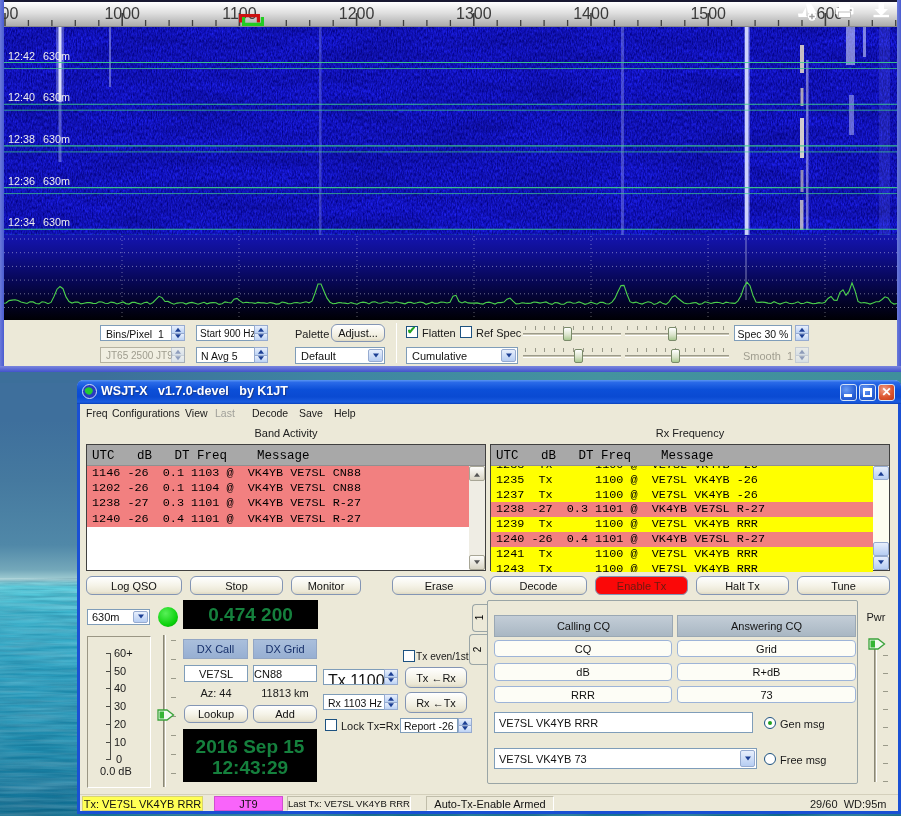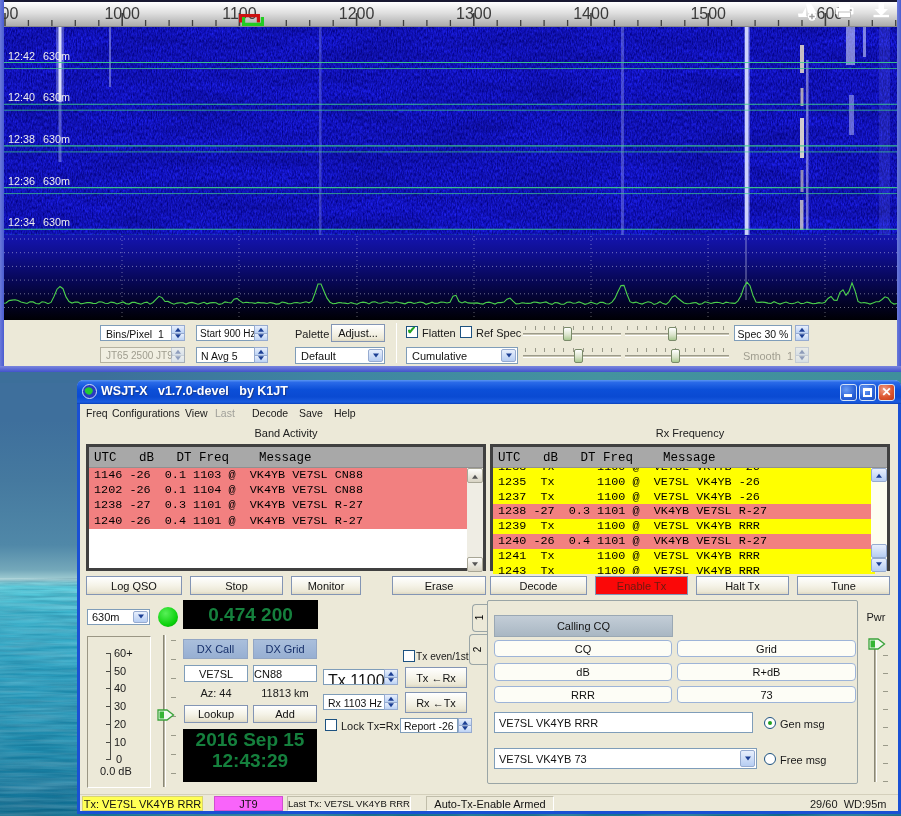--- a/index.html
+++ b/index.html
@@ -6,21 +6,21 @@
 background:
  linear-gradient(180deg,#3e6f9c 0 420px,#45799f 480px,#5088a8 545px,#74a8ba 570px,#9fccd2 579px,#5ecfde 586px,#38b2cc 615px,#2da7c6 650px,#2398ba 700px,#1e8cae 750px,#15799e 790px,#106e90 816px)}
 #bgstrip{position:absolute;left:0;top:370px;width:901px;height:13px;
 background:linear-gradient(90deg,#3c6f9a 0 100px,#3e85a2 320px,#44939f 600px,#3f8f9c 100%)}
 
 #wf{position:absolute;left:0;top:0;width:901px;height:372px;background:#ece9d8}
 #wfctl{position:absolute;left:4px;top:320px;width:893px;height:46px;background:#ece9d8;font-size:11px;color:#1a1a1a}
 .wfb{position:absolute;background:linear-gradient(90deg,#6a79da,#4a5cd0)}
 .fld{position:absolute;background:#fff;border:1px solid #7f9db9;font-size:11px;color:#111}
 .dfld{position:absolute;background:#f1efe2;border:1px solid #b5b2a1;font-size:11px;color:#9e9c8e}
-.btn{position:absolute;background:linear-gradient(180deg,#ffffff,#f5f3e8 50%,#ebe7d5 85%,#ddd8c2);border:1px solid #8395b4;border-radius:0;font-size:11px;color:#111;text-align:center}
+.btn{position:absolute;background:linear-gradient(180deg,#ffffff,#f5f3e8 50%,#ebe7d5 85%,#ddd8c2);border:1px solid #8395b4;border-radius:6px;font-size:11px;color:#111;text-align:center}
 .sbtns{position:absolute;width:14px;display:flex;flex-direction:column}
 .sb{flex:1;background:linear-gradient(180deg,#e8effc,#bcd2f4);border:1px solid #96abd0;position:relative}
 .sb:first-child{border-bottom:none}
 .tri-u{position:absolute;left:50%;top:50%;transform:translate(-50%,-30%);width:0;height:0;border-left:3px solid transparent;border-right:3px solid transparent;border-bottom:4px solid #1c3f94}
 .tri-d{position:absolute;left:50%;top:50%;transform:translate(-50%,-70%);width:0;height:0;border-left:3px solid transparent;border-right:3px solid transparent;border-top:4px solid #1c3f94}
 .combo{position:absolute;background:#fff;border:1px solid #7f9db9;font-size:11px;color:#111}
 .cbtn{position:absolute;right:1px;top:1px;bottom:1px;width:15px;background:linear-gradient(180deg,#e8effc,#b6cdf2);border:1px solid #96abd0;border-radius:2px}
 .cbtn:after{content:"";position:absolute;left:50%;top:50%;transform:translate(-50%,-60%);border-left:3.5px solid transparent;border-right:3.5px solid transparent;border-top:4.5px solid #1c3f94;width:0;height:0}
 .cb{position:absolute;width:12px;height:12px;background:#fff;border:1px solid #1d5281}
 .chk:after{content:"\2714";position:absolute;left:0px;top:-3px;color:#21a121;font-size:11px;font-weight:bold}
@@ -34,21 +34,21 @@
 #title{position:absolute;left:0;top:0;width:824px;height:24px;border-radius:6px 6px 0 0;
 background:linear-gradient(180deg,#5a96f2 0,#2a6ae8 10%,#0c4fd8 40%,#0a4ad2 70%,#1a5ce0 92%,#0a40b8 100%)}
 .wbtn{position:absolute;top:4px;width:17px;height:17px;border-radius:3px;border:1px solid #d6e4f8;font-size:11px}
 .bmin,.bmax{background:radial-gradient(circle at 35% 30%,#6a9cf4,#2a62d8 60%,#1a4cc0)}
 .bcls{background:radial-gradient(circle at 35% 30%,#f0a088,#dd5630 55%,#c03a18)}
 .mbL,.mbR{position:absolute;top:24px;width:3px;height:407px;background:#1a50d4}
 .mbB{position:absolute;left:0;top:431px;width:824px;height:3px;background:#1a50d4}
 #menu{position:absolute;left:3px;top:24px;width:818px;height:19px;background:#ece9d8;font-size:10.5px;color:#1a1a1a}
 #menu span{position:absolute;top:3px}
 .gtitle{position:absolute;font-size:11px;color:#202020;text-align:center}
-.tbl{position:absolute;width:400px;height:127px;background:#fff;border:3px solid #404040}
+.tbl{position:absolute;width:400px;height:127px;background:#fff;border:1px solid #404040}
 .thdr{position:absolute;left:0;top:0;width:100%;height:21px;background:#a8a8a8;color:#000;font-family:"Liberation Mono",monospace;font-size:12.5px;white-space:pre;padding:4px 0 0 5px;border-bottom:1px solid #909090}
 .rows{position:absolute;left:0;top:21px;width:382px;height:104px;overflow:hidden;font-family:Liberation Mono, monospace;font-size:11.8px;color:#000}
 .r{height:15.2px;line-height:15.2px;padding-left:5px;white-space:pre;overflow:hidden}
 .rows2 .r{height:14.8px;line-height:14.8px}
 .ry{background:#ffff00}.rp{background:#f28080}
 .sbar{position:absolute;right:0;top:21px;width:16px;height:104px;background:#efede4}
 .sab{position:absolute;left:0;width:16px;height:15px;background:linear-gradient(180deg,#fdfdfb,#d8d4c4);border:1px solid #a8a696;border-radius:2px}
 .sabb{position:absolute;left:0;width:16px;height:14px;background:linear-gradient(180deg,#e8effc,#b6cdf2);border:1px solid #96abd0;border-radius:2px}
 .blk{position:absolute;background:#000;color:#15803d;text-align:center}
 .hdrbx{position:absolute;background:linear-gradient(180deg,#aabfdc,#97afd2);border:1px solid #93a6c4;color:#17306b;font-size:11px;text-align:center}
@@ -429,21 +429,21 @@
     </svg>
 <div class="hdrbx" style="left:106px;top:259px;width:65px;height:20px;padding-top:3px">DX Call</div>
 <div class="hdrbx" style="left:176px;top:259px;width:64px;height:20px;padding-top:3px">DX Grid</div>
 <div class="fld" style="left:107px;top:285px;width:64px;height:17px;text-align:center;padding-top:2px">VE7SL</div>
 <div class="fld" style="left:176px;top:285px;width:64px;height:17px;text-align:left;padding-top:2px">CN88</div>
 <div class="lbl" style="left:107px;top:307px;width:64px;text-align:center">Az: 44</div>
 <div class="lbl" style="left:176px;top:307px;width:64px;text-align:center">11813 km</div>
 <div class="btn" style="left:107px;top:325px;width:64px;height:18px;padding-top:2px">Lookup</div>
 <div class="btn" style="left:176px;top:325px;width:64px;height:18px;padding-top:2px">Add</div>
 <div class="blk" style="left:106px;top:349px;width:134px;height:53px;font-size:19px;font-weight:bold;line-height:21px">
-      <div style="">2016 Sep 15</div>
+      <div style="margin-top:7px">2016 Sep 15</div>
       <div>12:43:29</div>
     </div>
 <div class="fld" style="left:246px;top:289px;width:75px;height:16px;padding:2px 0 0 4px;font-size:16px;white-space:nowrap;overflow:hidden">Tx 1100 Hz</div>
 <div class="sbtns" style="left:307px;top:289px;height:16px">
       <div class="sb">
         <div class="tri-u"></div>
       </div>
       <div class="sb">
         <div class="tri-d"></div>
       </div>
@@ -474,20 +474,21 @@
     <div class="lbl" style="left:339px;top:271px;font-size:10.2px">Tx even/1st</div>
 
 <div style="position:absolute;left:395px;top:224px;width:16px;height:28px;background:#ece9d8;border:1px solid #9aa5a6;border-right:none;border-radius:4px 0 0 4px">
       <span style="position:absolute;left:4px;top:7px;font-size:10px;transform:rotate(-90deg)">1</span>
     </div>
 <div style="position:absolute;left:392px;top:254px;width:19px;height:31px;background:#ece9d8;border:1px solid #9aa5a6;border-right:none;border-radius:4px 0 0 4px">
       <span style="position:absolute;left:5px;top:9px;font-size:10px;transform:rotate(-90deg)">2</span>
     </div>
 <div style="position:absolute;left:410px;top:220px;width:371px;height:184px;background:#ece9d8;border:1px solid #9aa5a6;border-radius:2px"></div>
 <div class="hdrbx" style="left:417px;top:235px;width:179px;height:22px;padding-top:4px;background:linear-gradient(180deg,#c3cdd7,#a9b7c3);border-color:#9aa8b4;color:#151515">Calling CQ</div>
+<div class="hdrbx" style="left:600px;top:235px;width:179px;height:22px;padding-top:4px;background:linear-gradient(180deg,#c3cdd7,#a9b7c3);border-color:#9aa8b4;color:#151515">Answering CQ</div>
 <div class="btn b2" style="left:417px;top:260px;width:178px;height:17px;padding-top:2px">CQ</div>
 <div class="btn b2" style="left:417px;top:283px;width:178px;height:18px;padding-top:2px">dB</div>
 <div class="btn b2" style="left:600px;top:260px;width:179px;height:17px;padding-top:2px">Grid</div>
 <div class="btn b2" style="left:600px;top:283px;width:179px;height:18px;padding-top:2px">R+dB</div>
 <div class="btn b2" style="left:417px;top:306px;width:178px;height:17px;padding-top:2px">RRR</div>
 <div class="btn b2" style="left:600px;top:306px;width:179px;height:17px;padding-top:2px">73</div>
 <div class="fld" style="left:417px;top:332px;width:259px;height:21px;padding:4px 0 0 4px">VE7SL VK4YB RRR</div>
 <div class="radio rdot" style="left:687px;top:337px"></div>
     <div class="lbl" style="left:703px;top:338px">Gen msg</div>
 <div class="combo" style="left:417px;top:368px;width:263px;height:21px;padding:4px 0 0 4px">VE7SL VK4YB 73<div class="cbtn"></div></div>

